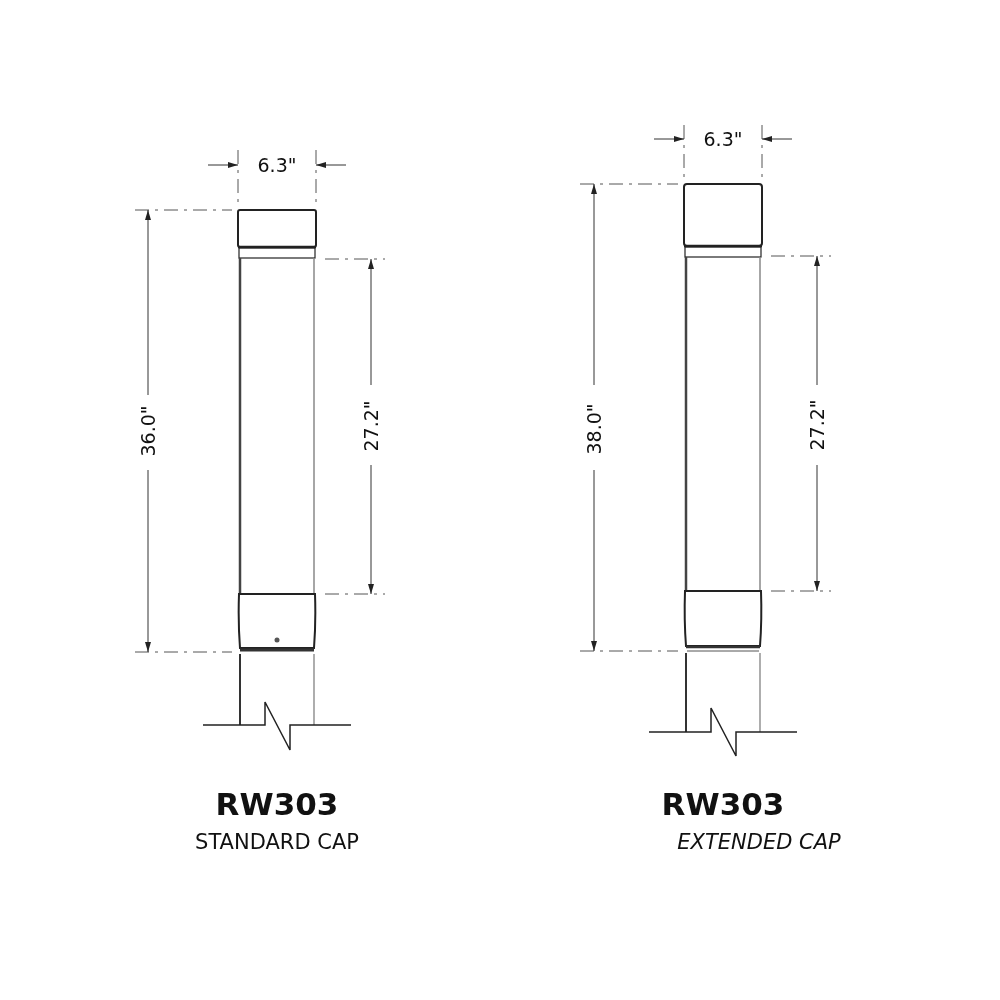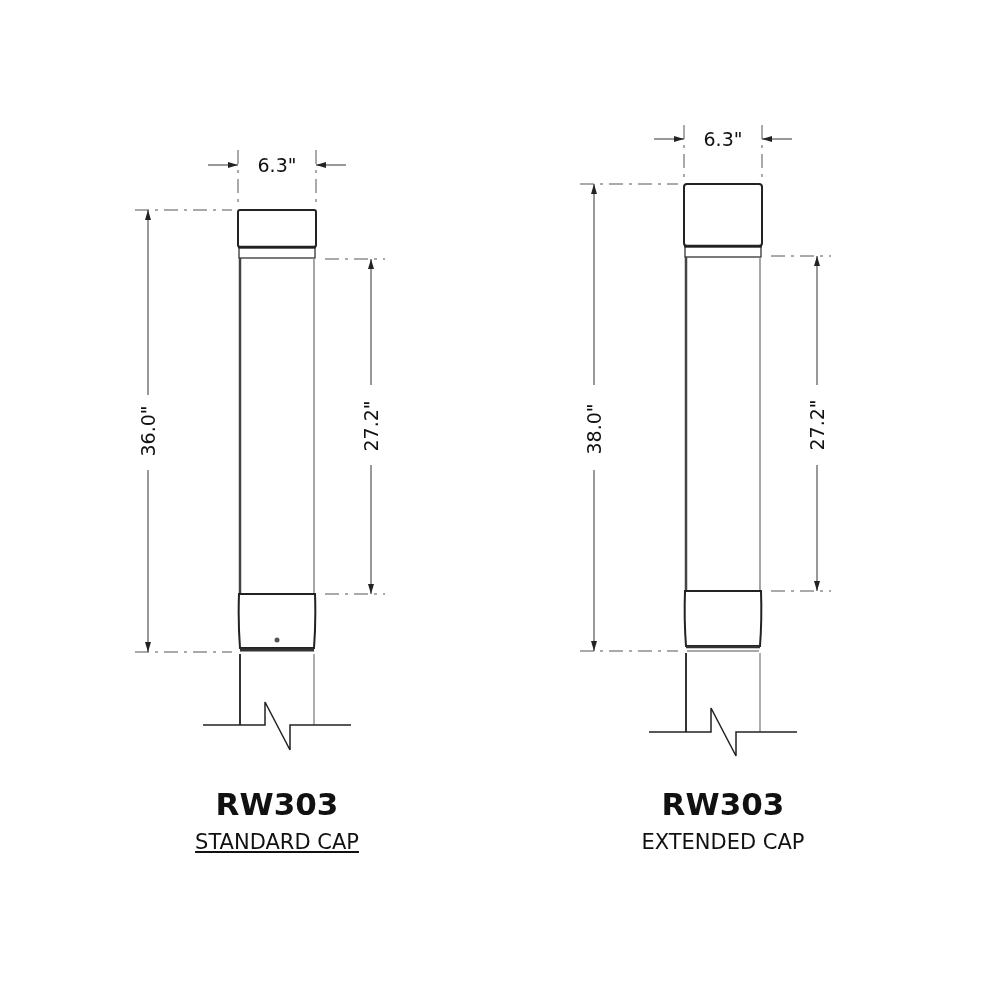--- a/index.html
+++ b/index.html
@@ -90,19 +90,19 @@
     <line class="dash" x1="771" y1="591" x2="831" y2="591"></line>
     <line class="thin" x1="817" y1="385" x2="817" y2="256" marker-end="url(#arr)"></line>
     <line class="thin" x1="817" y1="465" x2="817" y2="591" marker-end="url(#arr)"></line>
   </g>
 </svg>
 
 <div class="lbl dim-h" style="left:277px; top:154px;">6.3"</div>
 <div class="lbl dim-v" style="left:148px; top:431px;">36.0"</div>
 <div class="lbl dim-v" style="left:371px; top:426px;">27.2"</div>
 <div class="lbl model" style="left:277px; top:786px;">RW303</div>
-<div class="lbl cap" style="left:277px; top:830px;text-decoration:underline;">STANDARD CAP</div>
+<div class="lbl cap" style="left:277px; top:830px;">STANDARD CAP</div>
 
 <div class="lbl dim-h" style="left:723px; top:128px;">6.3"</div>
 <div class="lbl dim-v" style="left:594px; top:429px;">38.0"</div>
 <div class="lbl dim-v" style="left:817px; top:425px;">27.2"</div>
 <div class="lbl model" style="left:723px; top:786px;">RW303</div>
-<div class="lbl cap" style="left:723px; top:830px;">EXTENDED CAP</div>
+<div class="lbl cap" style="left:759px; top:830px;font-style:italic;">EXTENDED CAP</div>
 
 </body></html>

